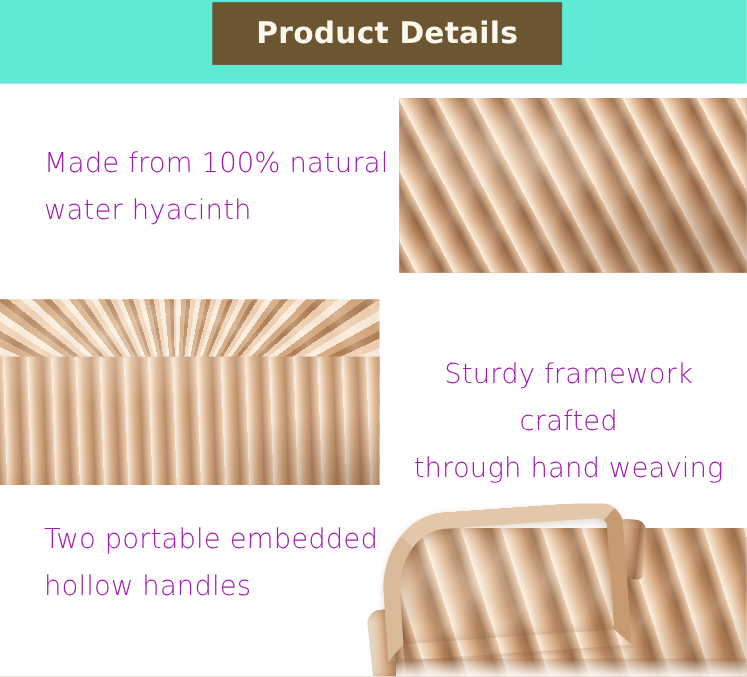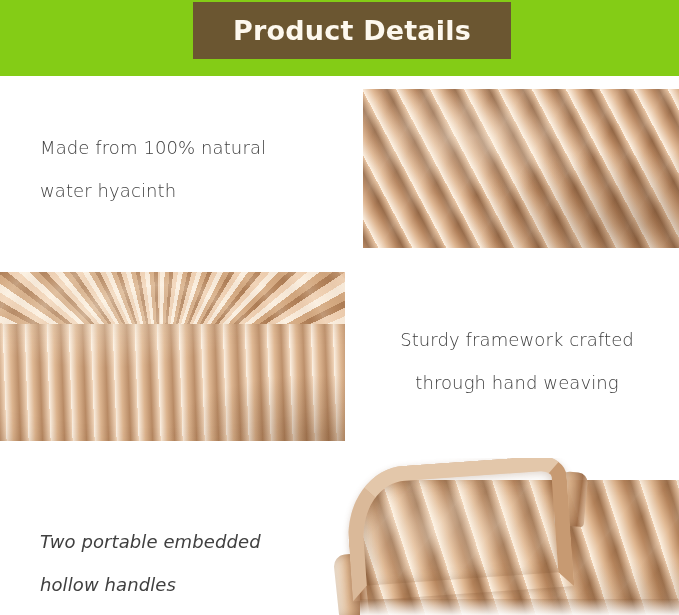--- a/index.html
+++ b/index.html
@@ -23,21 +23,21 @@
     background: #ffffff;
     overflow: hidden;
   }
 
   
   .header-band {
     position: absolute;
     left: 0; top: 0;
     width: 679px;
     height: 76px;
-    background: #84cc16;
+    background: #5eead4;
   }
 
   .title-banner {
     position: absolute;
     left: 193px;
     top: 2px;
     width: 318px;
     height: 57px;
     background: #6b5631;
     display: flex;
@@ -50,33 +50,33 @@
     font-weight: bold;
     font-size: 27px;
     letter-spacing: 0.2px;
     color: #fdf8ee;
     white-space: nowrap;
   }
 
   
   .feature-text {
     position: absolute;
-    color: #404040;
+    color: #a21caf;
     font-family: "DejaVu Sans", sans-serif;
     font-weight: 300;
-    font-size: 18px;
+    font-size: 25px;
     line-height: 43px;
     letter-spacing: 0.1px;
     white-space: pre-line;
     z-index: 5;
   }
 
   .feature-1 { left: 40px;  top: 126px; width: 330px; }
   .feature-2 { left: 357px; top: 318px; width: 320px; text-align: center; }
-  .feature-3 { left: 40px;  top: 520px; width: 330px; font-style: italic; }
+  .feature-3 { left: 40px;  top: 468px; width: 330px; }
 
   
   .photo {
     position: absolute;
     overflow: hidden;
   }
 
   .photo-1 {
     left: 363px;
     top: 89px;

